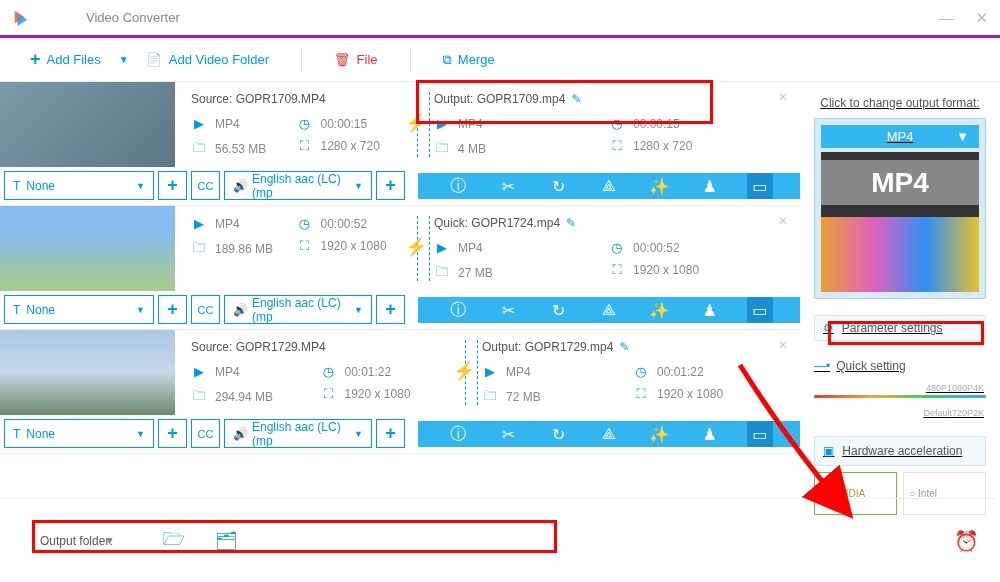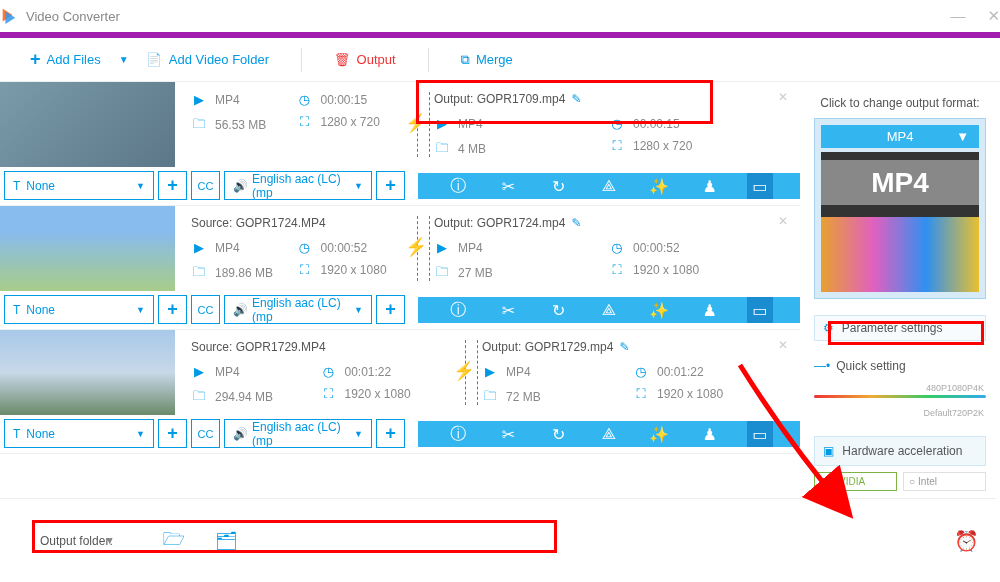--- a/index.html
+++ b/index.html
@@ -1,30 +1,30 @@
 <!DOCTYPE html>
 <html><head>
 <meta charset="utf-8">
 <style>
 * { margin: 0; padding: 0; box-sizing: border-box; font-family: Arial, sans-serif; }
 body { background: #fff; width: 1000px; height: 582px; overflow: hidden; position: relative; }
 
-.title-bar { height: 38px; display: flex; align-items: center; padding: 0 0; border-bottom: 6px solid #a21caf; }
+.title-bar { height: 38px; display: flex; align-items: center; padding: 0 12px; border-bottom: 3px solid #a21caf; gap: 48px; }
 .logo { width: 18px; height: 18px; margin-right: 8px; }
 .title-text { color: #888; font-size: 13px; flex: 1; }
 .win-controls { display: flex; gap: 22px; color: #bbb; font-size: 15px; }
 
 .toolbar { height: 44px; display: flex; align-items: center; border-bottom: 1px solid #eee; padding: 0 30px; color: #0099e5; font-size: 13px; }
 .tb-btn { display: flex; align-items: center; cursor: pointer; }
 .tb-icon { margin-right: 6px; }
 .divider { width: 1px; height: 24px; background: #e0e0e0; margin: 0 32px; }
 
 .main { display: flex; }
 .content { width: 800px; }
-.sidebar { width: 200px; padding: 14px 14px 0; position: relative; }
+.sidebar { width: 200px; padding: 14px 14px 0; position: relative; text-decoration: underline; }
 
 .file-row { border-bottom: 1px solid #eee; }
 .file-info { display: flex; height: 85px; position: relative; }
 .thumb { width: 175px; height: 85px; background: linear-gradient(135deg,#7a9aaa,#5c7788); }
 .thumb.sky { background: linear-gradient(#a8c8e8,#c8d8e8 50%,#6a8a6a); }
 .info-half { flex: 1; padding: 10px 16px; font-size: 12px; color: #666; position: relative; }
 .info-title { color: #555; margin-bottom: 10px; font-size: 12px; }
 .info-grid { display: flex; }
 .info-col { flex: 1; }
 .info-item { display: flex; align-items: center; margin-bottom: 7px; color: #888; }
@@ -61,21 +61,21 @@
 .param-btn { display: flex; align-items: center; padding: 5px 8px; background: #f7fbfd; border: 1px solid #d0e8f5; color: #555; font-size: 12px; margin-top: 16px; cursor: pointer; }
 .param-icon { color: #0099e5; margin-right: 8px; }
 
 .quick-title { display: flex; align-items: center; font-size: 12px; color: #555; margin-top: 18px; }
 .quick-icon { color: #0099e5; margin-right: 6px; }
 .slider-labels { display: flex; justify-content: flex-end; font-size: 9px; color: #aaa; margin-top: 10px; padding: 0 2px; }
 .slider-bar { height: 3px; background: linear-gradient(90deg,#ee3333,#eeaa33,#33cc66,#33aaee); margin: 2px 0; border-radius: 2px; }
 
 .hw-btn { display: flex; align-items: center; padding: 7px 8px; background: #f0f8fc; border: 1px solid #d0e8f5; color: #555; font-size: 12px; margin-top: 18px; cursor: pointer; }
 .gpu-row { display: flex; gap: 6px; margin-top: 6px; }
-.gpu-btn { flex: 1; border: 1px solid #e0e0e0; padding: 3px 5px; font-size: 10px; display: flex; align-items: center; color: #999; }
+.gpu-btn { flex: 1; border: 1px solid #e0e0e0; padding: 15px 5px; font-size: 10px; display: flex; align-items: center; color: #999; }
 .gpu-btn.active { border-color: #7cb342; color: #7cb342; }
 
 .bottom-bar { position: absolute; bottom: 0; left: 0; right: 4px; height: 84px; display: flex; align-items: center; border-top: 1px solid #eee; }
 .output-section { flex: 1; display: flex; align-items: center; padding: 0 40px; }
 .output-label { font-size: 12px; color: #555; margin-right: 10px; }
 .output-input { width: 420px; height: 22px; border: 1px solid #ccc; padding: 0 6px; font-size: 11px; color: #444; }
 .out-icon { color: #0099e5; margin-left: 30px; cursor: pointer; font-size: 18px; }
 .run-btn { width: 170px; height: 100%; background: #22aaf0; color: #fff; font-size: 26px; font-weight: bold; display: flex; align-items: center; justify-content: center; cursor: pointer; font-style: italic; }
 .alarm { width: 58px; display: flex; align-items: center; justify-content: center; color: #0099e5; font-size: 20px; }
 
@@ -102,36 +102,37 @@
       <span>Add Files</span>
     </div>
   <span style="color:#0099e5;margin:0 18px;font-size:10px">▼</span>
   <div class="tb-btn">
       <span class="tb-icon">📄</span>
       <span>Add Video Folder</span>
     </div>
   <div class="divider"></div>
   <div class="tb-btn" style="color:#ee3333">
       <span class="tb-icon">🗑</span>
-      <span>Output</span>
+      <span>File</span>
     </div>
   <div class="divider"></div>
   <div class="tb-btn">
       <span class="tb-icon">⧉</span>
       <span>Merge</span>
     </div>
 </div>
 
 <div class="main">
   <div class="content">
 
     <div class="file-row">
       <div class="file-info">
         <div class="thumb"></div>
         <div class="info-half" style="width:243px;flex:none">
+          <div class="info-title">Source: GOPR1709.MP4</div>
           <div class="info-grid">
             <div class="info-col">
               <div class="info-item">
                   <span class="info-icon">▶</span>
                   <span>MP4</span>
                 </div>
               <div class="info-item">
                   <span class="info-icon">🗀</span>
                   <span>56.53 MB</span>
                 </div>
@@ -206,21 +207,20 @@
           <span class="edit-tool">♟</span>
           <span class="edit-tool" style="background:#1a8cd0">▭</span>
         </div>
       </div>
     </div>
 
     <div class="file-row">
       <div class="file-info">
         <div class="thumb" style="background:linear-gradient(#88bbee 30%,#a8cc88)"></div>
         <div class="info-half" style="width:243px;flex:none">
-          <div class="info-title">Source: GOPR1724.MP4</div>
           <div class="info-grid">
               <div class="info-col">
             <div class="info-item">
                   <span class="info-icon">▶</span>
                   <span>MP4</span>
                 </div>
             <div class="info-item">
                   <span class="info-icon">🗀</span>
                   <span>189.86 MB</span>
                 </div>
@@ -235,21 +235,21 @@
                   <span>1920 x 1080</span>
                 </div>
           </div>
             </div>
           <div class="arrow-sep">⚡</div>
             <div class="dash-sep2"></div>
         </div>
         <div class="info-half">
           <div class="dash-sep"></div>
           <div style="display:flex">
-              <span class="info-title">Output: GOPR1724.mp4</span>
+              <span class="info-title">Quick: GOPR1724.mp4</span>
               <span class="edit-icon">✎</span>
             </div>
           <div class="info-grid">
               <div class="info-col">
             <div class="info-item">
                   <span class="info-icon">▶</span>
                   <span>MP4</span>
                 </div>
             <div class="info-item">
                   <span class="info-icon">🗀</span>

